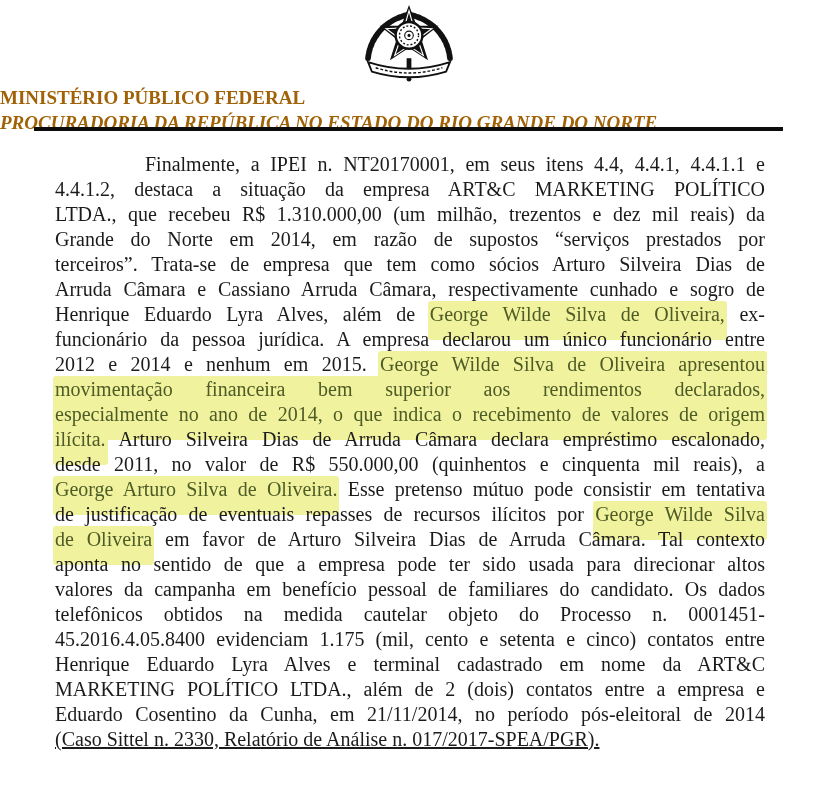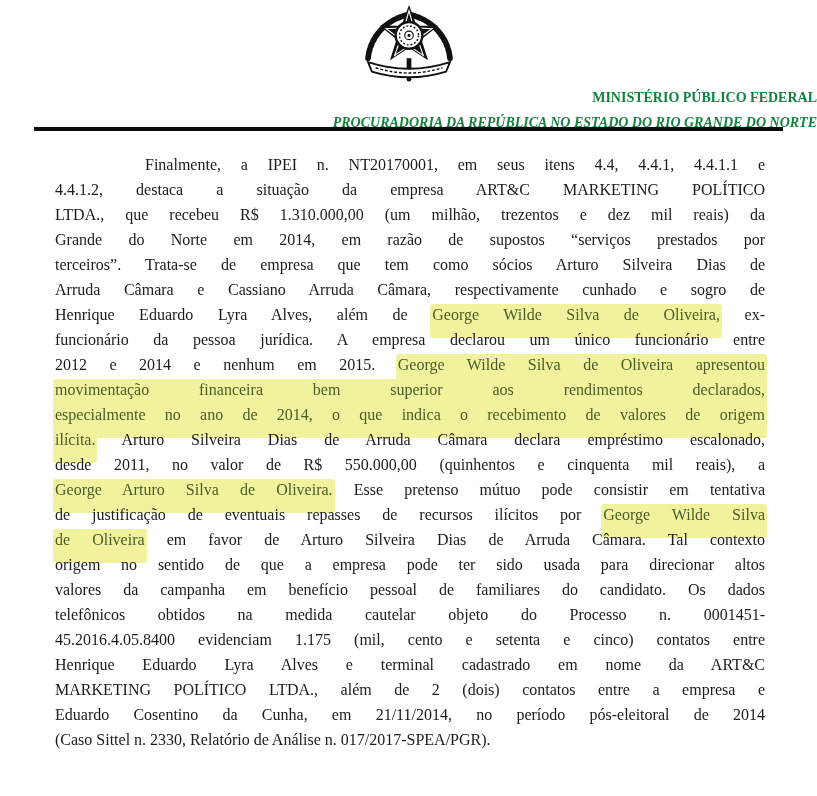--- a/index.html
+++ b/index.html
@@ -17,55 +17,55 @@
     top: 3px;
     left: 50%;
     transform: translateX(-50%);
     width: 106px;
     height: 80px;
   }
   .org-line {
     position: absolute;
     left: 0;
     width: 100%;
-    text-align: right;
+    text-align: left;
     font-weight: bold;
-    font-size: 14px;
+    font-size: 19px;
     line-height: 21px;
     letter-spacing: 0px;
-    color: #15803d;
+    color: #a16207;
     white-space: nowrap;
   }
   .org1 { top: 87px; }
   .org2 { top: 112px; font-style: italic; }
   .rule {
     position: absolute;
     top: 127px;
     left: 34px;
     width: 749px;
     height: 4px;
     background: #0c0c0c;
   }
   .body-text {
     position: absolute;
     top: 152px;
     left: 55px;
     width: 710px;
-    font-size: 16px;
+    font-size: 20px;
   }
   .line {
     height: 25px;
     line-height: 25px;
     text-align: justify;
     text-align-last: justify;
     white-space: normal;
     overflow: visible;
   }
   .line.indent { padding-left: 90px; }
-  .line.no-just { text-align-last: left; text-align: center; }
+  .line.no-just { text-align-last: left; text-align: center; text-decoration: underline; }
   .hl {
     background: var(--hl-bg, #f1f29e);
     color: var(--hl-text, #4d5c26);
     padding: 2px 2px 15px 2px;
     margin: -2px -2px -3px -2px;
     border-radius: 3px;
     box-decoration-break: clone;
   }
 </style>
 </head>
@@ -109,21 +109,21 @@
       <div class="line"><span>Henrique Eduardo Lyra Alves, além de </span><span class="hl">George Wilde Silva de Oliveira,</span><span> ex-</span></div>
       <div class="line"><span>funcionário da pessoa jurídica. A empresa declarou um único funcionário entre</span></div>
       <div class="line"><span>2012 e 2014 e nenhum em 2015. </span><span class="hl">George Wilde Silva de Oliveira apresentou</span></div>
       <div class="line"><span class="hl">movimentação financeira bem superior aos rendimentos declarados,</span></div>
       <div class="line"><span class="hl">especialmente no ano de 2014, o que indica o recebimento de valores de origem</span></div>
       <div class="line"><span class="hl">ilícita.</span><span> Arturo Silveira Dias de Arruda Câmara declara empréstimo escalonado,</span></div>
       <div class="line"><span>desde 2011, no valor de R$ 550.000,00 (quinhentos e cinquenta mil reais), a</span></div>
       <div class="line"><span class="hl">George Arturo Silva de Oliveira.</span><span> Esse pretenso mútuo pode consistir em tentativa</span></div>
       <div class="line"><span>de justificação de eventuais repasses de recursos ilícitos por </span><span class="hl">George Wilde Silva</span></div>
       <div class="line"><span class="hl">de Oliveira</span><span> em favor de Arturo Silveira Dias de Arruda Câmara. Tal contexto</span></div>
-      <div class="line"><span>origem no sentido de que a empresa pode ter sido usada para direcionar altos</span></div>
+      <div class="line"><span>aponta no sentido de que a empresa pode ter sido usada para direcionar altos</span></div>
       <div class="line"><span>valores da campanha em benefício pessoal de familiares do candidato. Os dados</span></div>
       <div class="line"><span>telefônicos obtidos na medida cautelar objeto do Processo n. 0001451-</span></div>
       <div class="line"><span>45.2016.4.05.8400 evidenciam 1.175 (mil, cento e setenta e cinco) contatos entre</span></div>
       <div class="line"><span>Henrique Eduardo Lyra Alves e terminal cadastrado em nome da ART&amp;C</span></div>
       <div class="line"><span>MARKETING POLÍTICO LTDA., além de 2 (dois) contatos entre a empresa e</span></div>
       <div class="line"><span>Eduardo Cosentino da Cunha, em 21/11/2014, no período pós-eleitoral de 2014</span></div>
       <div class="line no-just"><span>(Caso Sittel n. 2330, Relatório de Análise n. 017/2017-SPEA/PGR).</span></div>
     </main>
 
 </div>

